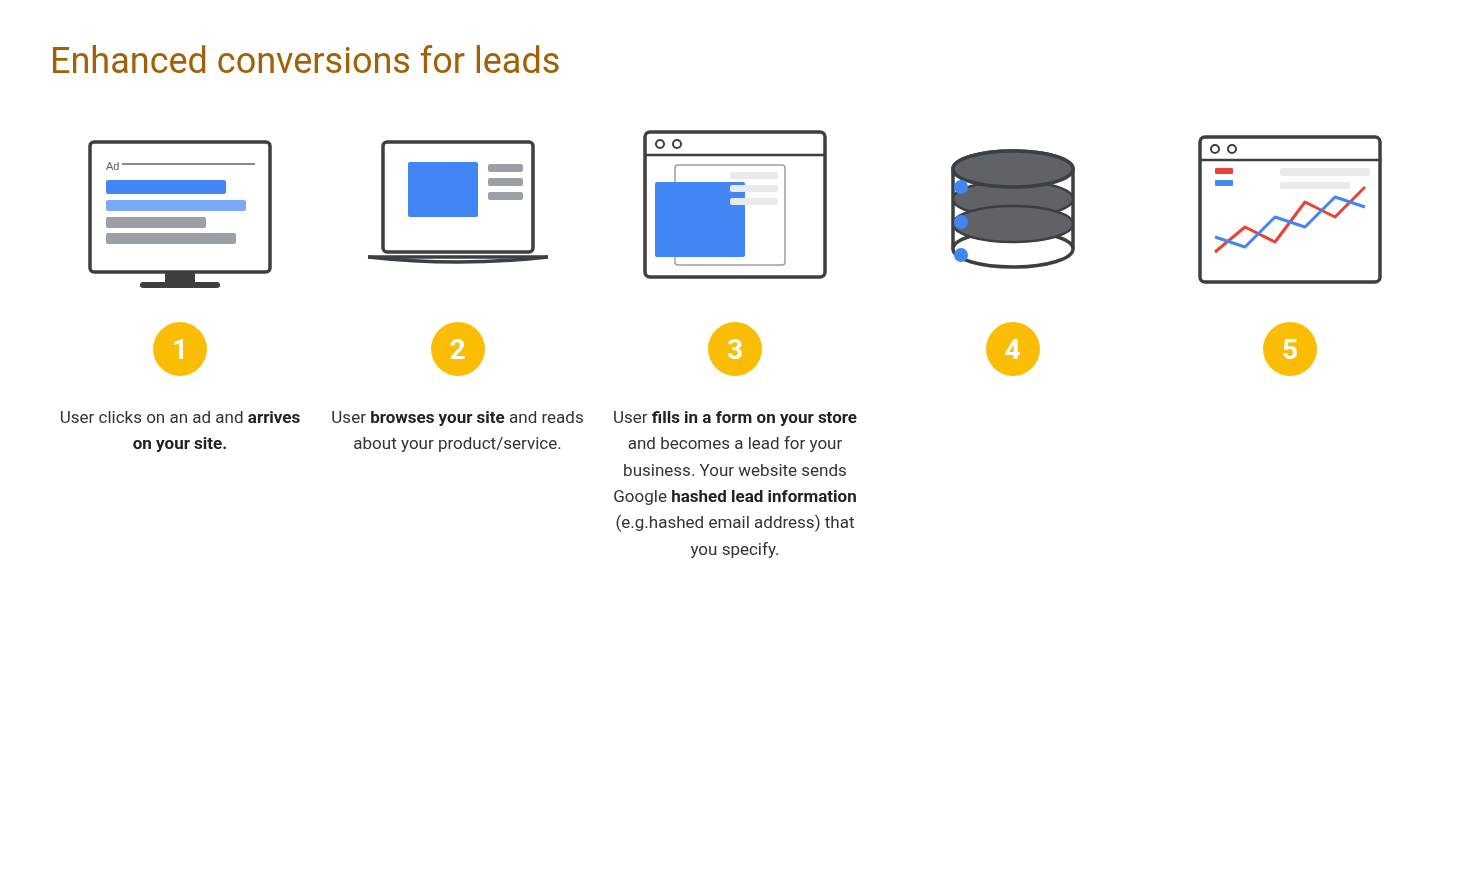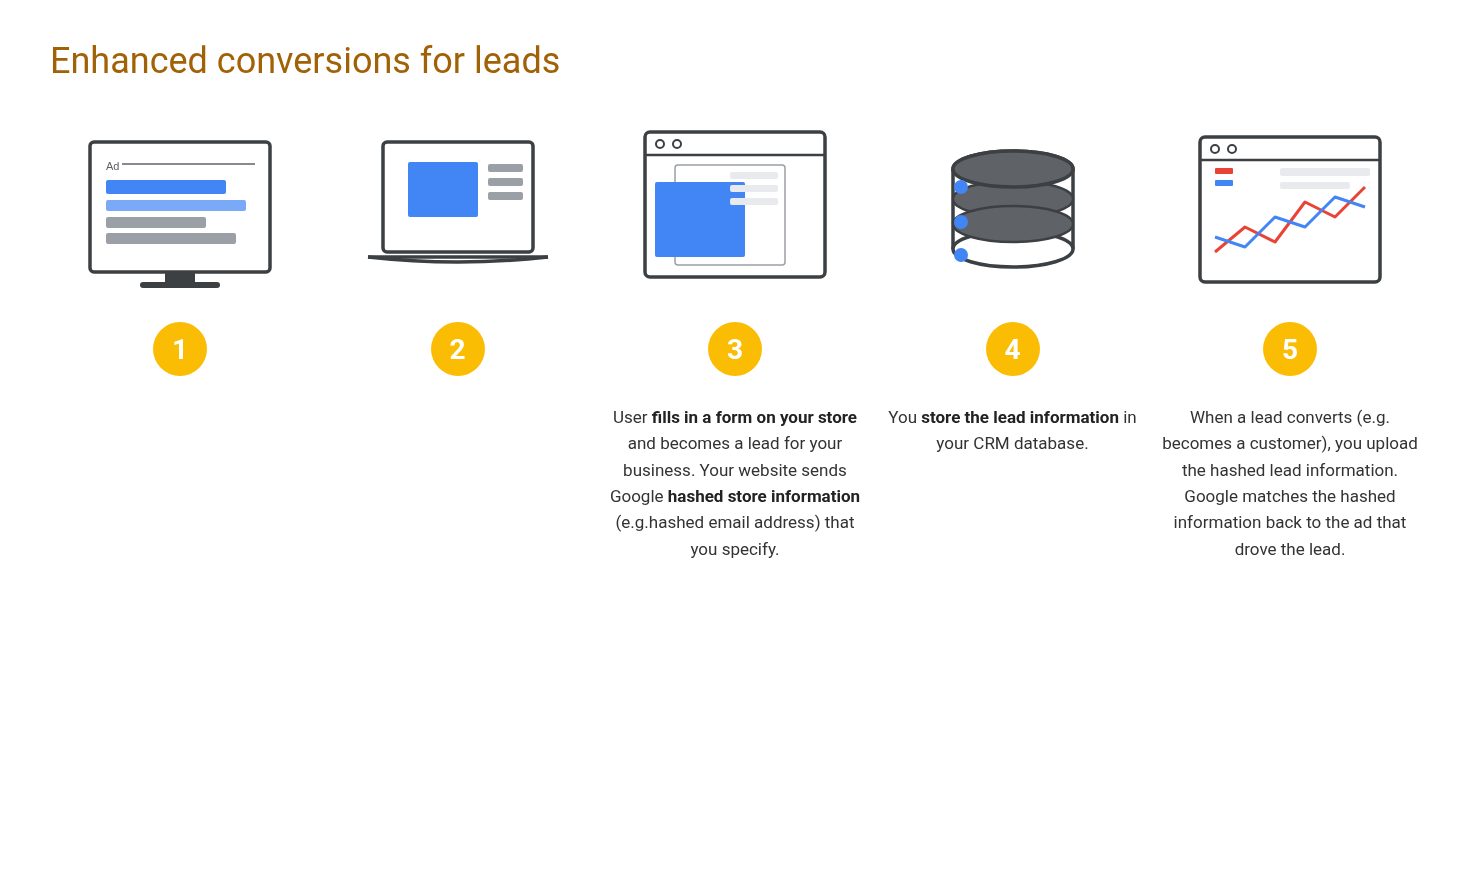--- a/index.html
+++ b/index.html
@@ -85,40 +85,46 @@
         <rect x="36" y="48" width="120" height="14" rx="2" fill="#4285F4"></rect>
         <rect x="36" y="68" width="140" height="11" rx="2" fill="#4285F4" opacity="0.7"></rect>
         <rect x="36" y="85" width="100" height="11" rx="2" fill="#9AA0A6"></rect>
         <rect x="36" y="101" width="130" height="11" rx="2" fill="#9AA0A6"></rect>
 
         <rect x="95" y="140" width="30" height="12" rx="2" fill="#3C4043"></rect>
         <rect x="70" y="150" width="80" height="6" rx="3" fill="#3C4043"></rect>
       </svg>
     </div>
     <div class="step-number">1</div>
+    <div class="step-text">
+      User clicks on an ad and <b>arrives on your site.</b>
+    </div>
   </div>
 
   <div class="step">
     <div class="step-icon">
 
       <svg width="220" height="170" viewBox="0 0 220 170">
 
         <rect x="35" y="10" width="150" height="110" rx="4" ry="4" fill="none" stroke="#3C4043" stroke-width="3.5"></rect>
 
         <rect x="60" y="30" width="70" height="55" rx="2" fill="#4285F4"></rect>
 
         <rect x="140" y="32" width="35" height="8" rx="2" fill="#9AA0A6"></rect>
         <rect x="140" y="46" width="35" height="8" rx="2" fill="#9AA0A6"></rect>
         <rect x="140" y="60" width="35" height="8" rx="2" fill="#9AA0A6"></rect>
 
         <path d="M20 125 Q110 135 200 125" stroke="#3C4043" stroke-width="3.5" fill="none"></path>
         <line x1="20" y1="125" x2="200" y2="125" stroke="#3C4043" stroke-width="3.5"></line>
       </svg>
     </div>
     <div class="step-number">2</div>
+    <div class="step-text">
+      User <b>browses your site</b> and reads about your product/service.
+    </div>
   </div>
 
   <div class="step">
     <div class="step-icon">
 
       <svg width="220" height="180" viewBox="0 0 220 180">
 
         <rect x="20" y="5" width="180" height="145" rx="5" ry="5" fill="none" stroke="#3C4043" stroke-width="3.5"></rect>
 
         <line x1="20" y1="28" x2="200" y2="28" stroke="#3C4043" stroke-width="2.5"></line>
@@ -130,21 +136,21 @@
 
         <rect x="30" y="55" width="90" height="75" rx="2" fill="#4285F4"></rect>
 
         <rect x="105" y="45" width="48" height="7" rx="2" fill="#E8EAED"></rect>
         <rect x="105" y="58" width="48" height="7" rx="2" fill="#E8EAED"></rect>
         <rect x="105" y="71" width="48" height="7" rx="2" fill="#E8EAED"></rect>
       </svg>
     </div>
     <div class="step-number">3</div>
     <div class="step-text">
-      User <b>fills in a form on your store</b> and becomes a lead for your business. Your website sends Google <b>hashed store information</b> (e.g.hashed email address) that you specify.
+      User <b>fills in a form on your store</b> and becomes a lead for your business. Your website sends Google <b>hashed lead information</b> (e.g.hashed email address) that you specify.
     </div>
   </div>
 
   <div class="step">
     <div class="step-icon">
 
       <svg width="180" height="180" viewBox="0 0 180 180">
 
         <ellipse cx="90" cy="42" rx="60" ry="18" fill="white" stroke="#3C4043" stroke-width="3.5"></ellipse>
         <rect x="30" y="42" width="120" height="80" fill="white" stroke="none"></rect>
@@ -158,23 +164,20 @@
         <ellipse cx="90" cy="97" rx="60" ry="18" fill="#5F6368" stroke="#3C4043" stroke-width="2.5"></ellipse>
 
         <ellipse cx="90" cy="42" rx="60" ry="18" fill="#5F6368" stroke="#3C4043" stroke-width="3.5"></ellipse>
 
         <circle cx="38" cy="60" r="7" fill="#4285F4"></circle>
         <circle cx="38" cy="95" r="7" fill="#4285F4"></circle>
         <circle cx="38" cy="128" r="7" fill="#4285F4"></circle>
       </svg>
     </div>
     <div class="step-number">4</div>
-    <div class="step-text">
-      You <b>store the lead information</b> in your CRM database.
-    </div>
   </div>
 
   <div class="step">
     <div class="step-icon">
 
       <svg width="220" height="170" viewBox="0 0 220 170">
 
         <rect x="20" y="5" width="180" height="145" rx="5" ry="5" fill="none" stroke="#3C4043" stroke-width="3.5"></rect>
 
         <line x1="20" y1="28" x2="200" y2="28" stroke="#3C4043" stroke-width="2.5"></line>
@@ -187,18 +190,15 @@
 
         <polyline points="35,120 65,95 95,110 125,70 155,85 185,55" fill="none" stroke="#EA4335" stroke-width="3" stroke-linejoin="round"></polyline>
 
         <polyline points="35,105 65,115 95,85 125,95 155,65 185,75" fill="none" stroke="#4285F4" stroke-width="3" stroke-linejoin="round"></polyline>
 
         <rect x="35" y="36" width="18" height="6" rx="1" fill="#EA4335"></rect>
         <rect x="35" y="48" width="18" height="6" rx="1" fill="#4285F4"></rect>
       </svg>
     </div>
     <div class="step-number">5</div>
-    <div class="step-text">
-      When a lead converts (e.g. becomes a customer), you upload the hashed lead information. Google matches the hashed information back to the ad that drove the lead.
-    </div>
   </div>
 
 </div>
 
 </body></html>

